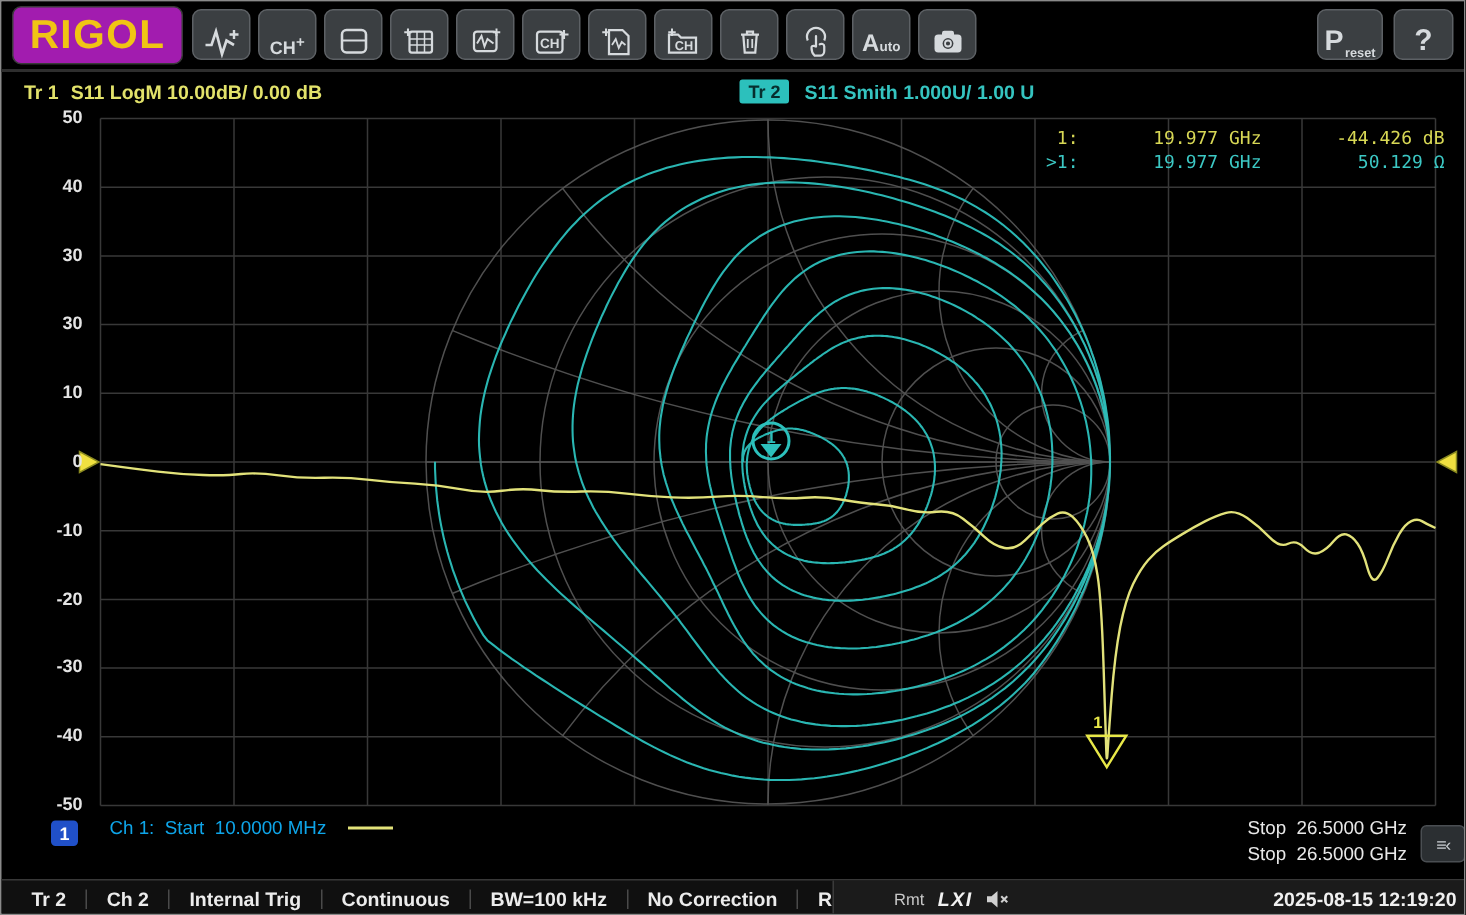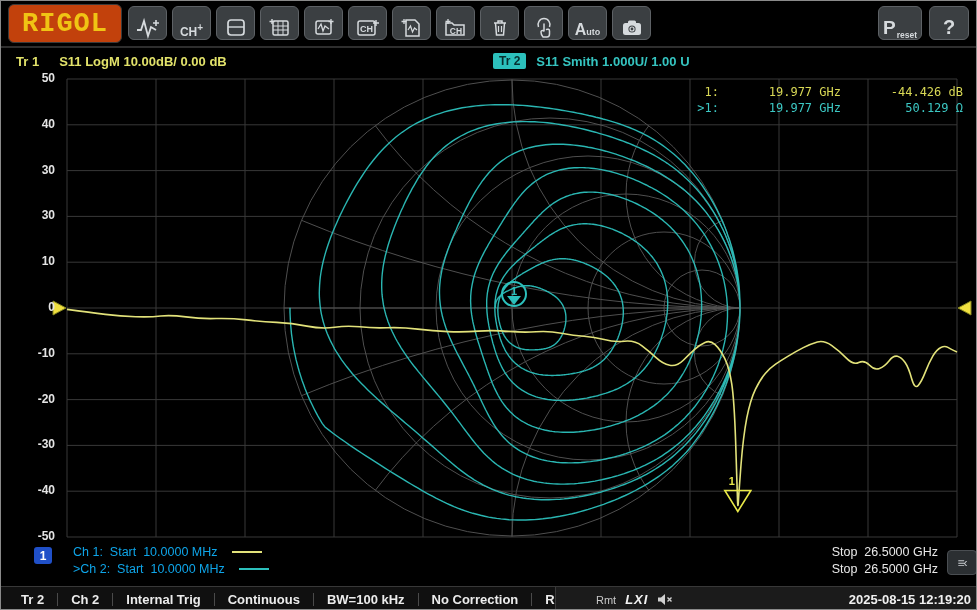--- a/index.html
+++ b/index.html
@@ -1,37 +1,37 @@
 <!DOCTYPE html>
 <html><head>
 <meta charset="utf-8">
 <style>
   html,body{margin:0;padding:0;background:#222;}
   .screen{position:relative;width:977px;height:610px;background:#000;overflow:hidden;
           font-family:"Liberation Sans",sans-serif;border:1px solid #8a8a8a;box-sizing:border-box;}
   
   .toolbar{position:absolute;left:0;top:0;width:977px;height:45px;background:#000;border-bottom:2px solid #2e2e2e;}
-  .logo{position:absolute;left:7px;top:3px;width:112px;height:37px;background:#c2410c;border:1px solid #3a3a3a;
+  .logo{position:absolute;left:7px;top:3px;width:112px;height:37px;background:#a21caf;border:1px solid #3a3a3a;
         border-radius:6px;display:flex;align-items:center;justify-content:center;
-        font-family:Liberation Mono, monospace;font-weight:bold;font-size:27px;color:#f0c414;letter-spacing:1px;}
+        font-family:Liberation Sans, sans-serif;font-weight:bold;font-size:27px;color:#f0c414;letter-spacing:1px;}
   .tb-group{position:absolute;left:127px;top:5px;display:flex;gap:5px;}
   .tb-btn{width:39px;height:34px;background:#3b3f42;border:1px solid #5d6165;border-radius:6px;
           display:flex;align-items:flex-end;justify-content:center;color:#d6dadd;box-sizing:border-box;}
   .tb-btn svg{display:block;}
   .chadd{font-size:12px;font-weight:bold;color:#d6dadd;}
   .sup{font-size:10px;vertical-align:super;line-height:0;}
   .auto-a{font-size:16px;font-weight:bold;}
   .auto-rest{font-size:9px;font-weight:bold;}
   .preset{position:absolute;right:56px;top:5px;width:44px;height:34px;}
   .help{position:absolute;right:9px;top:5px;width:40px;height:34px;font-size:20px;font-weight:bold;}
   .preset-p{font-size:19px;font-weight:bold;}
   .preset-col{display:inline-flex;flex-direction:row;font-size:8.5px;font-weight:bold;line-height:8.5px;margin-left:1px;}
   
   .tr1-info{position:absolute;left:15px;top:53px;font-size:13px;color:#e2e26a;font-weight:bold;}
-  .tr1-info .det{margin-left:20px;}
+  .tr1-info .det{margin-left:8px;}
   .tr2-info{position:absolute;left:492px;top:52px;font-size:13px;color:#35c4c0;font-weight:bold;display:flex;align-items:center;}
   .tr2-tag{background:#2cc0bc;color:#062e2e;padding:0 6px;border-radius:2px;font-size:12px;line-height:16px;}
   .tr2-info .det{margin-left:10px;}
   
   .ylab{position:absolute;left:0;width:54px;text-align:right;font-size:12px;font-weight:bold;color:#e4e4e4;}
   
   .mk-row{position:absolute;font-family:"DejaVu Sans Mono",monospace;font-size:12px;letter-spacing:0;white-space:pre;
           display:flex;}
   .mk-row span{display:inline-block;text-align:right;}
   .mk-id{width:34px;}  .mk-f{width:122px;}  .mk-v{width:122px;}
@@ -213,21 +213,20 @@
 
   <div class="mk-row mk-y" style="left:684px;top:84px">
     <span class="mk-id">1:</span><span class="mk-f">19.977 GHz</span><span class="mk-v">-44.426 dB</span>
   </div>
   <div class="mk-row mk-c" style="left:684px;top:100px">
     <span class="mk-id">&gt;1:</span><span class="mk-f">19.977 GHz</span><span class="mk-v">50.129 Ω</span>
   </div>
 
   <div class="ch-badge">1</div>
   <div class="leg" style="top:544px"><span>Ch 1:  Start  10.0000 MHz</span><span class="swatch" id="sw1" style="background: rgb(226, 226, 122);"></span></div>
-  <div class="leg" style="top:561px"><span>&gt;Ch 2:  Start  10.0000 MHz</span><span class="swatch" id="sw2" style="background: rgb(44, 192, 188);"></span></div>
   <div class="stop" style="top:544px">Stop  26.5000 GHz</div>
   <div class="stop" style="top:561px">Stop  26.5000 GHz</div>
   <div class="hidemenu">≡‹</div>
 
   <div class="statusbar">
     <span class="sb-seg" style="padding-left:20px">Tr 2</span>
       <span class="sb-sep"></span>
     <span class="sb-seg">Ch 2</span>
       <span class="sb-sep"></span>
     <span class="sb-seg">Internal Trig</span>

